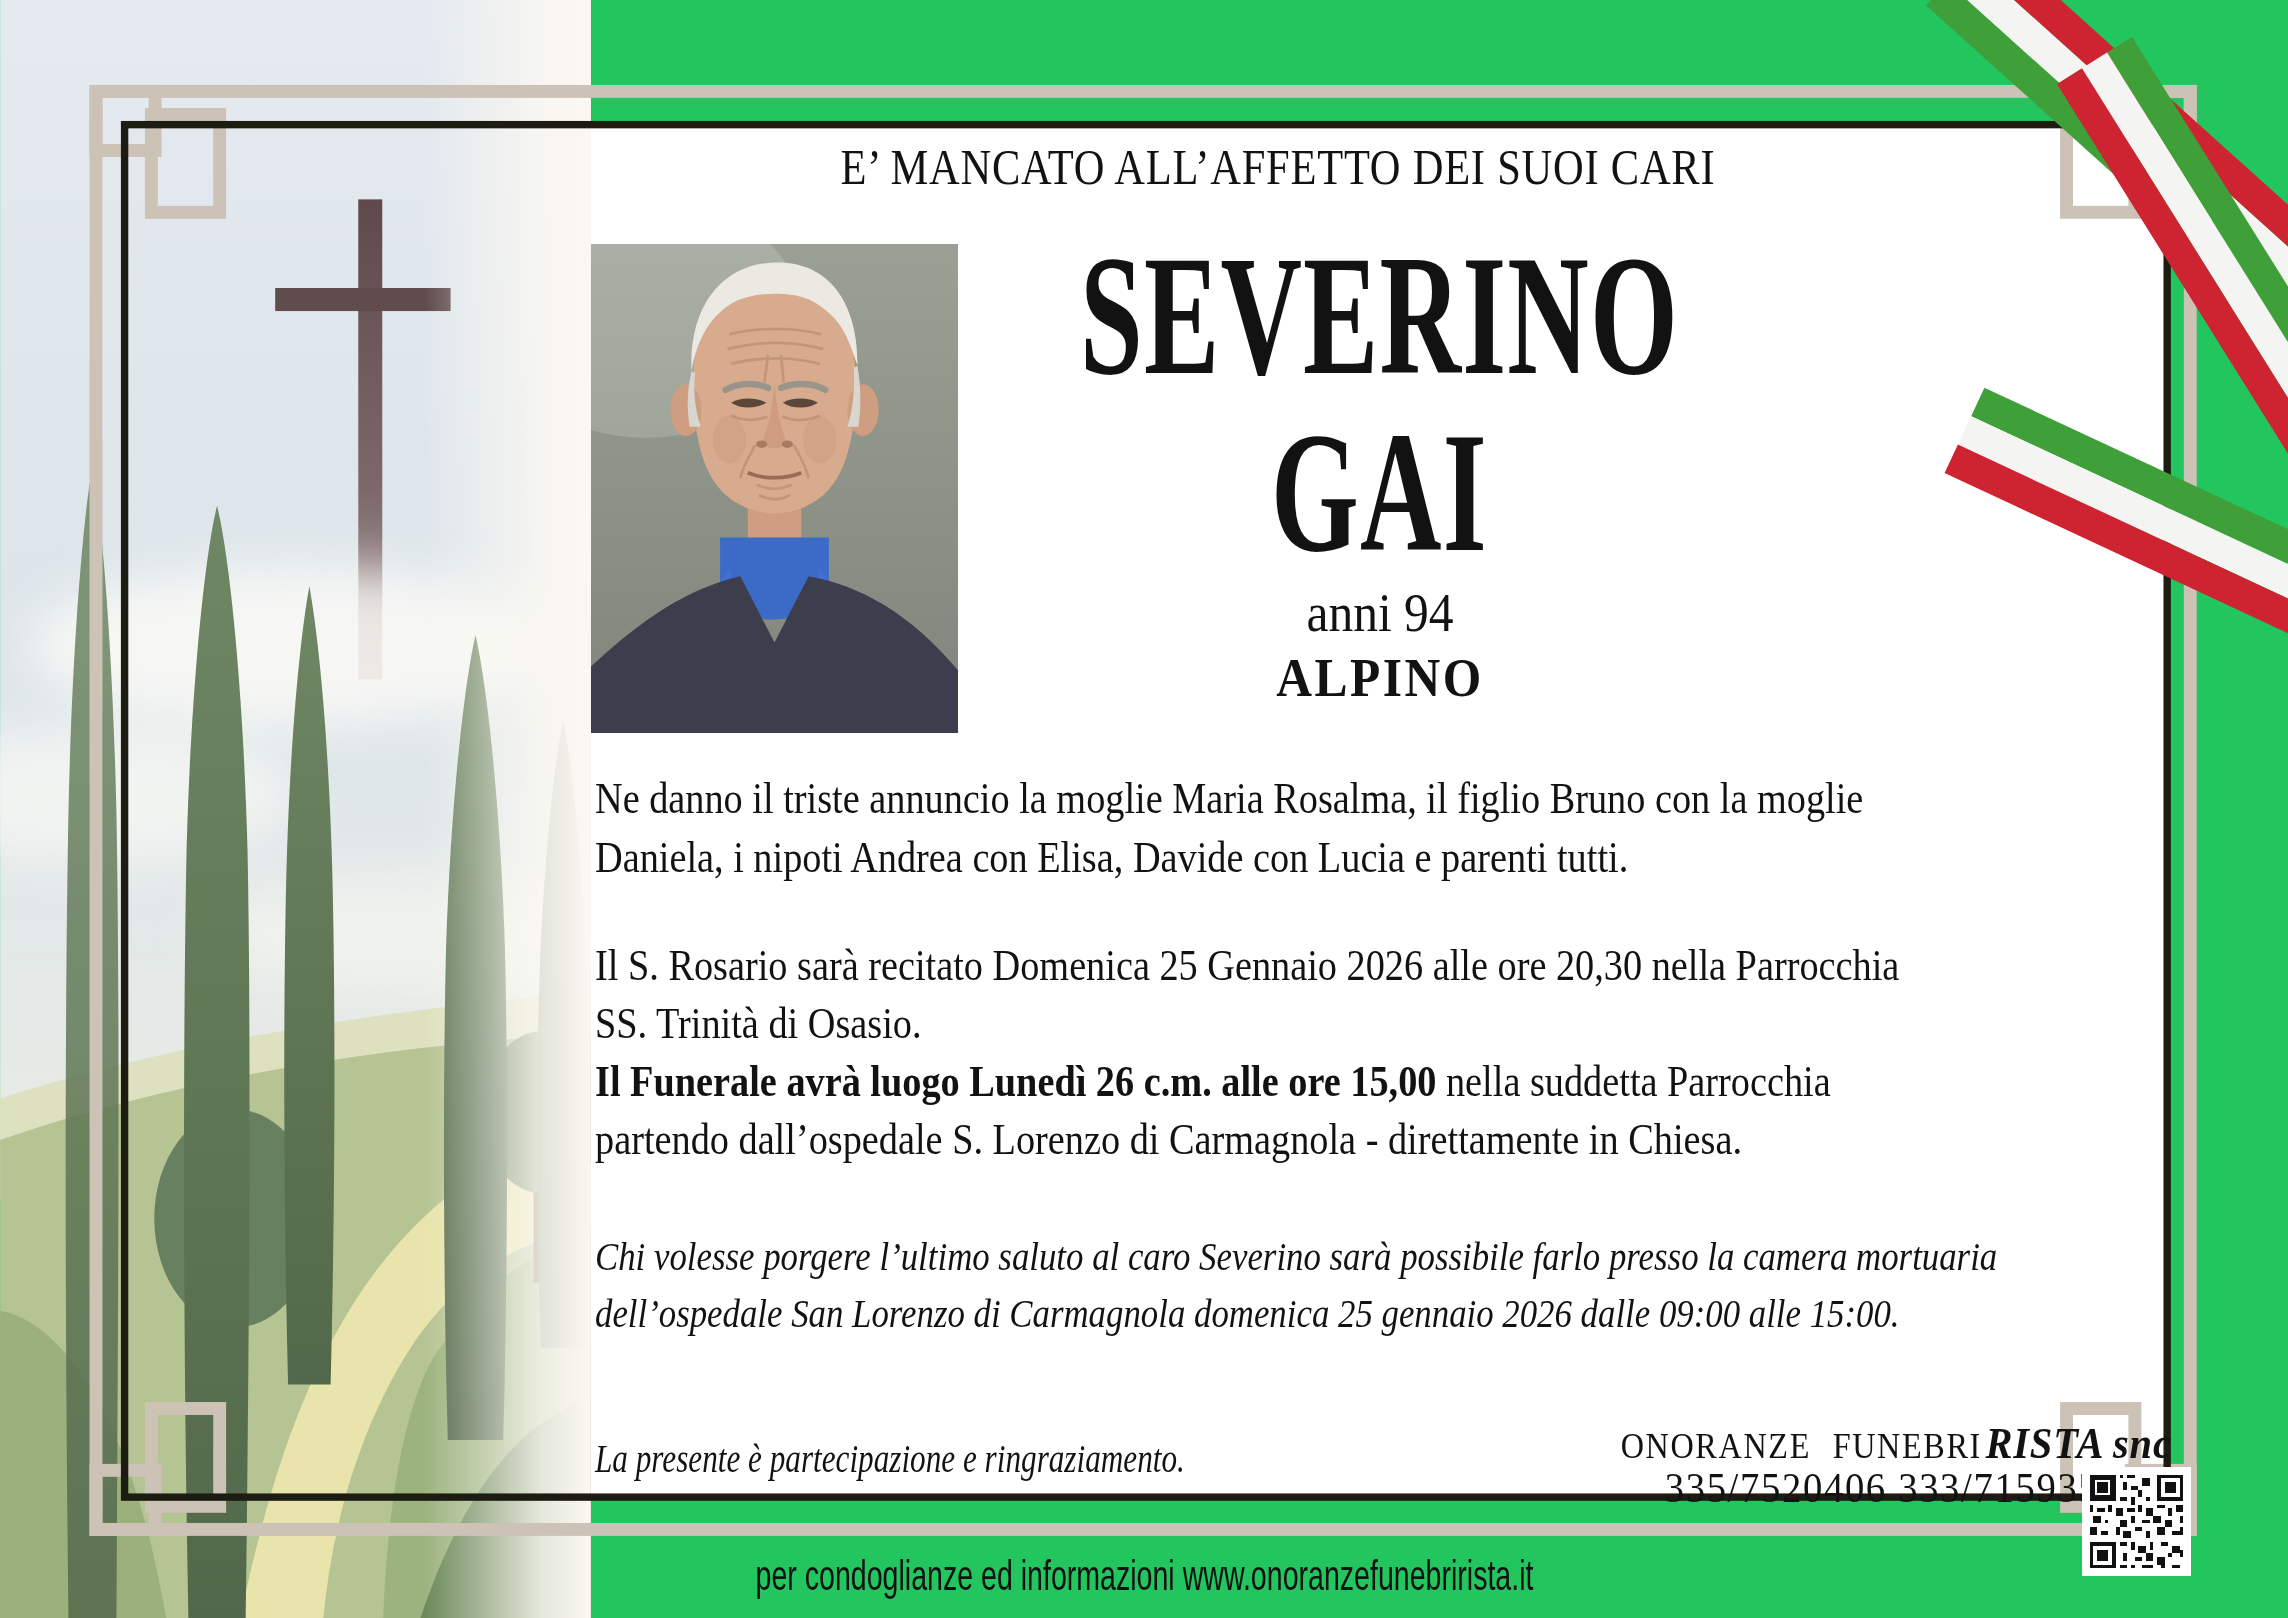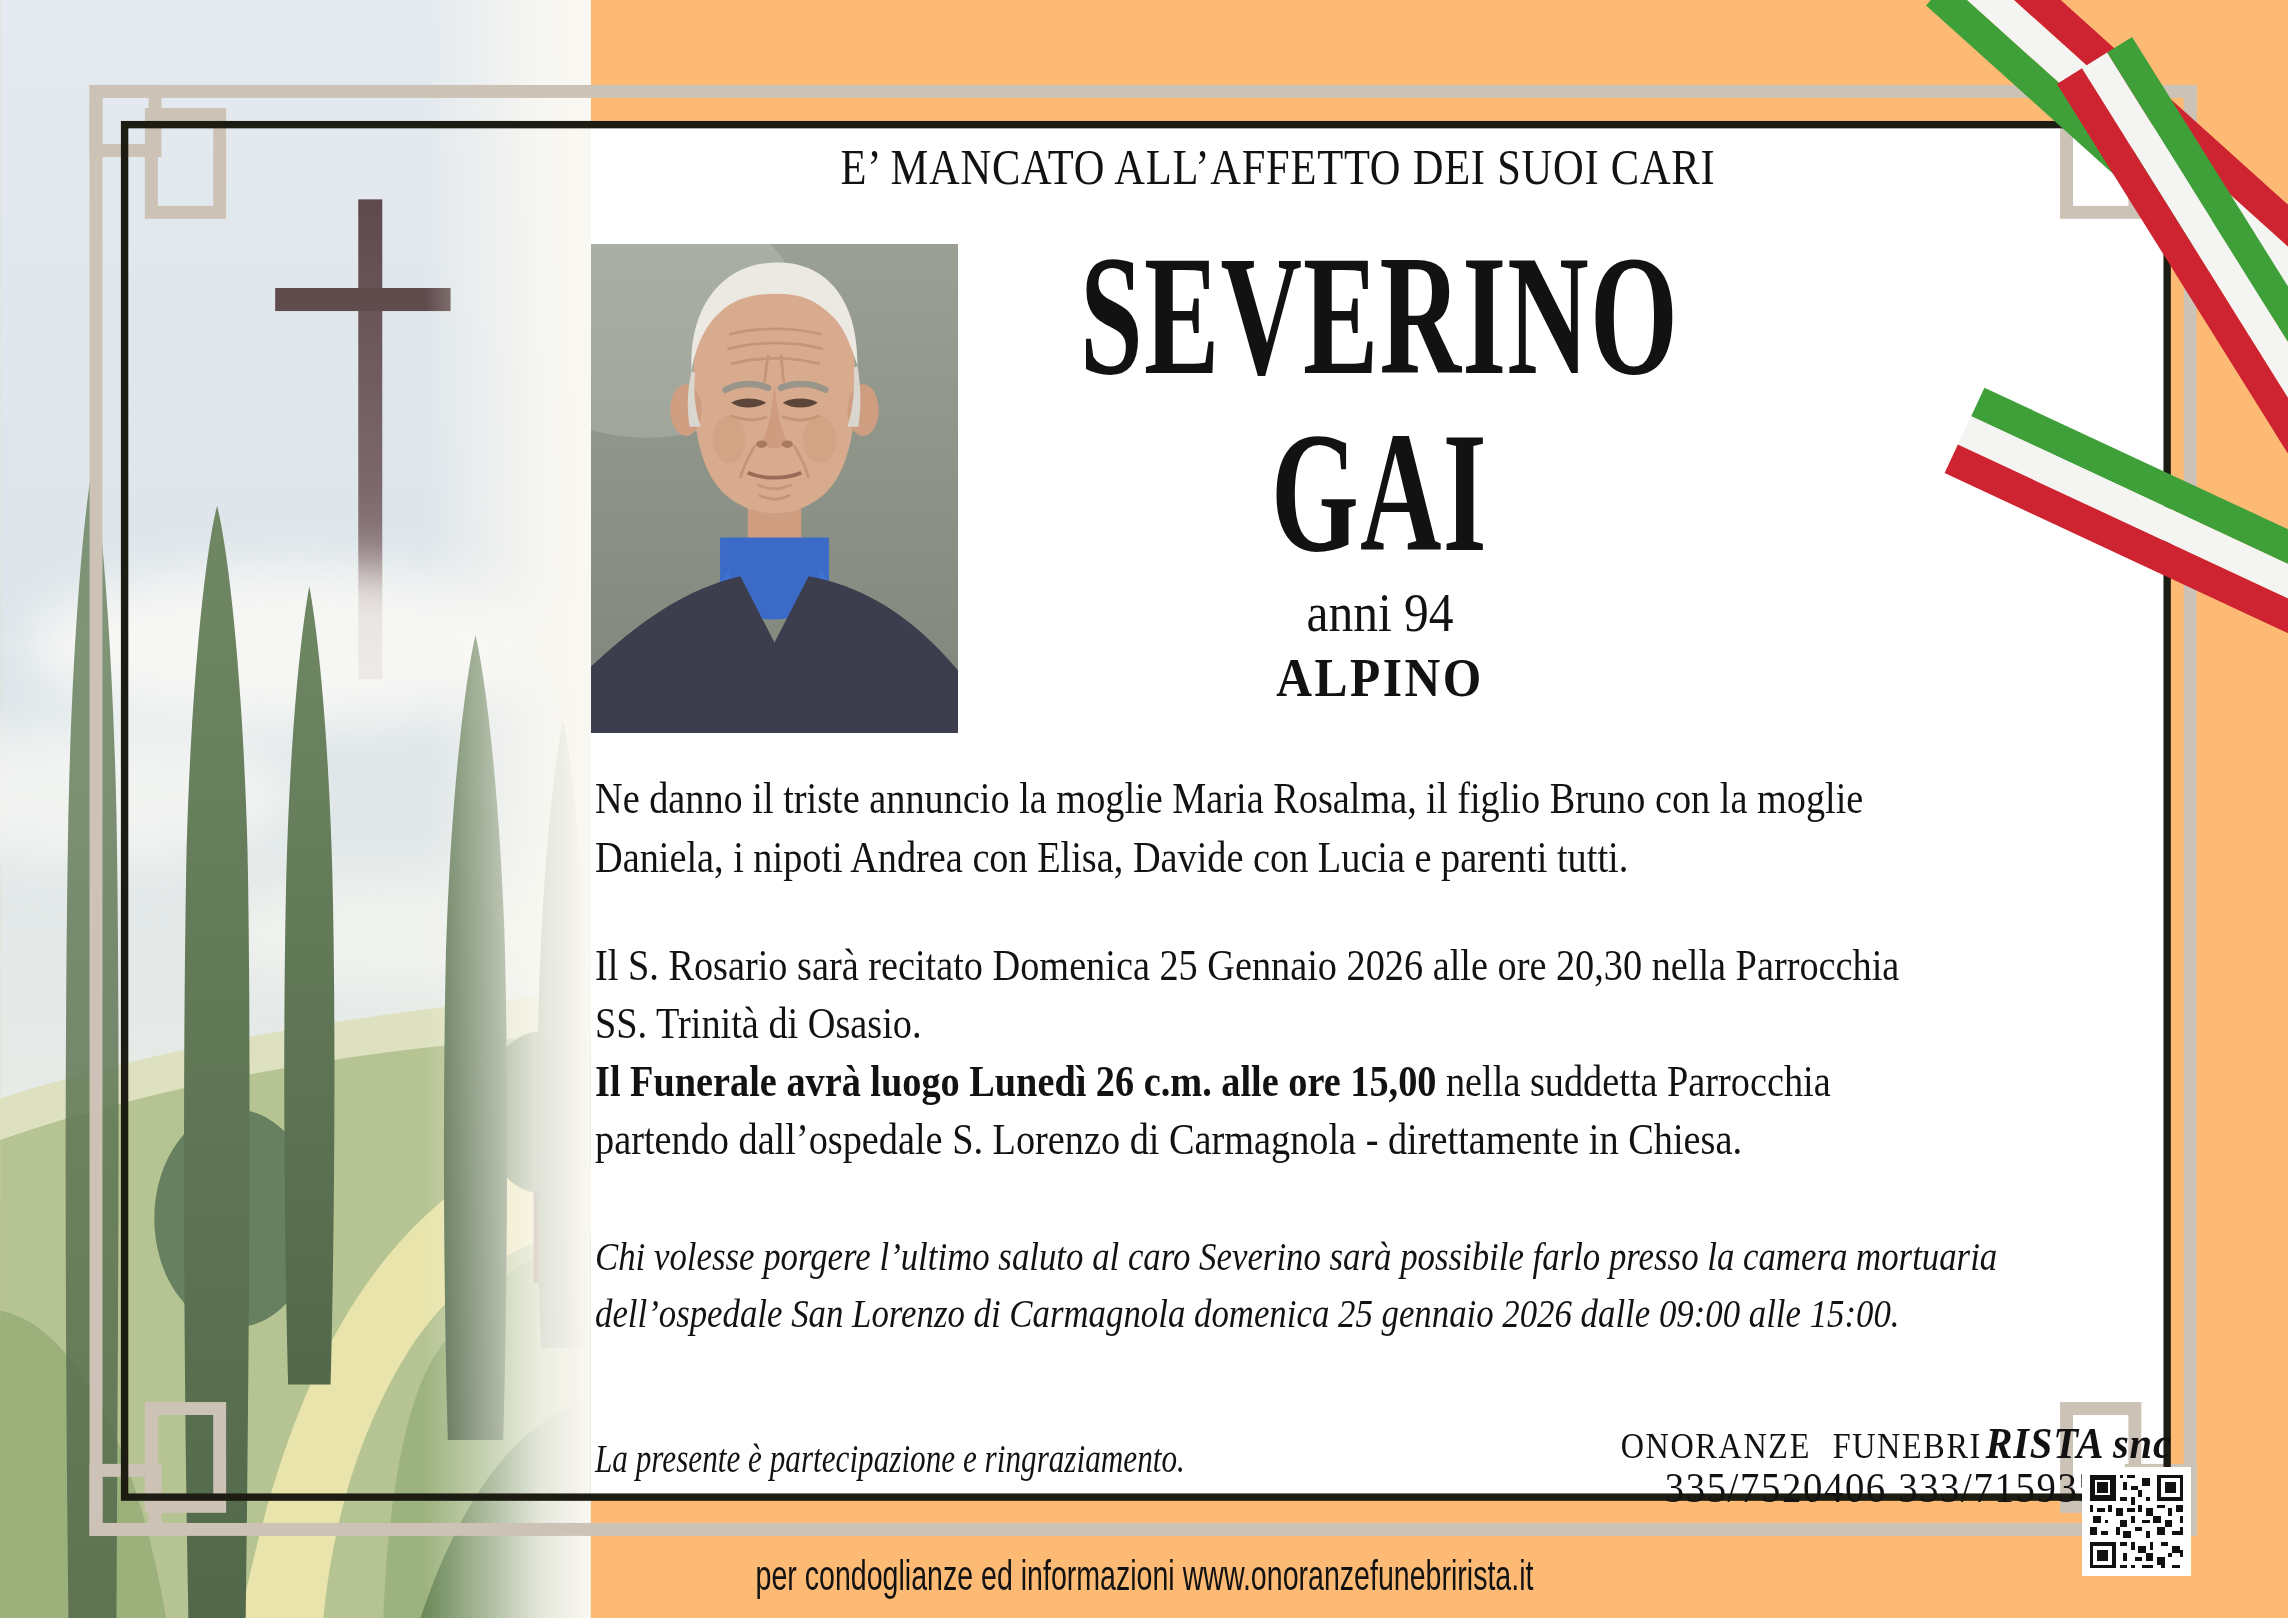--- a/index.html
+++ b/index.html
@@ -1,17 +1,17 @@
 <!DOCTYPE html>
 <html style="font-size:14.8px"><head>
 <meta charset="utf-8">
 <style>
   html,body{margin:0;padding:0;width:2289px;height:1619px;overflow:hidden;}
   body{background:#f2eee2;font-family:"Liberation Serif",serif;color:#121212;position:relative;}
-  .page{position:absolute;left:0;top:0;width:2289px;height:1619px;background:#fdba74;}
+  .page{position:absolute;left:0;top:0;width:2289px;height:1619px;background:#22c55e;}
   .card{position:absolute;left:128px;top:128px;width:2039px;height:1369px;background:#ffffff;}
   .painting{position:absolute;left:0;top:0;width:591px;height:1619px;}
   .borderlayer,.ribbonlayer{position:absolute;left:0;top:0;width:2289px;height:1619px;pointer-events:none;}
   .photo{position:absolute;left:591px;top:244px;width:367px;height:489px;}
   .t{position:absolute;white-space:nowrap;}
   .serif{font-family:"Liberation Serif",serif;}
   .headerline{left:572px;top:138px;width:1412px;font-size:50px;letter-spacing:0.9px;
     transform:scaleX(.85);transform-origin:50% 0;text-align:center;}
   .bigname{left:849px;top:227px;width:1061px;font-size:171px;line-height:177px;font-weight:bold;
     transform:scaleX(.66);transform-origin:50% 0;text-align:center;letter-spacing:1.8px;}

